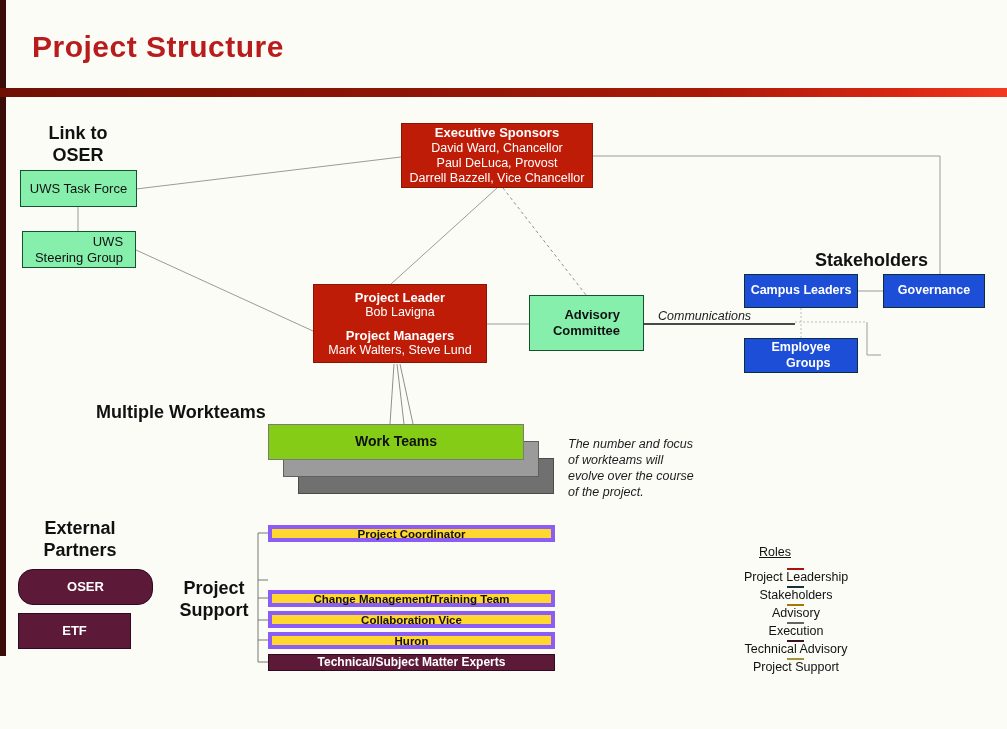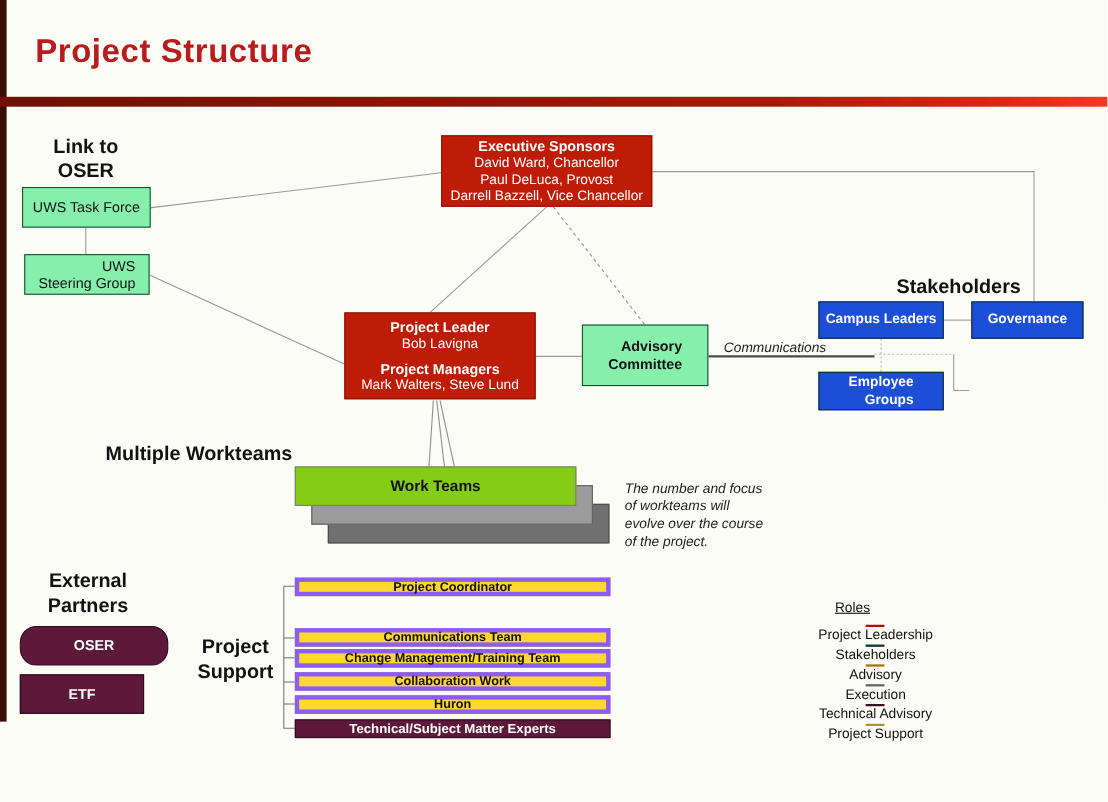--- a/index.html
+++ b/index.html
@@ -139,23 +139,22 @@
 of the project.</div>
 
   <div class="heading pre" style="left:30px; top:518px; width:100px; text-align:center;">External
 Partners</div>
   <div class="box maroon" style="left:18px; top:569px; width:135px; height:36px;border-radius:15px;">OSER</div>
   <div class="box maroon" style="left:18px; top:613px; width:113px; height:36px;">ETF</div>
 
   <div class="heading pre" style="left:168px; top:578px; width:92px; text-align:center;">Project
 Support</div>
   <div class="box yellow pre" style="left:268px; top:525px; width:287px; height:17px;">Project Coordinator</div>
-  <div class="box yellow pre" style="left:268px; top:571px; width:287px; height:17px;">Communications Team</div>
   <div class="box yellow pre" style="left:268px; top:590px; width:287px; height:17px;">Change Management/Training  Team</div>
-  <div class="box yellow pre" style="left:268px; top:611px; width:287px; height:17px;">Collaboration Work</div>
+  <div class="box yellow pre" style="left:268px; top:611px; width:287px; height:17px;">Collaboration Vice</div>
   <div class="box yellow pre" style="left:268px; top:632px; width:287px; height:17px;">Huron</div>
   <div class="box maroon" style="left:268px; top:654px; width:287px; height:17px; font-size:12px;">Technical/Subject Matter Experts</div>
 
   <div class="legend">
     <span class="legend-title">Roles</span>
     <div class="legend-row">
       <span class="legend-swatch" style="background: rgb(255, 32, 17);"></span>
       <span>Project Leadership</span>
     </div>
     <div class="legend-row">

